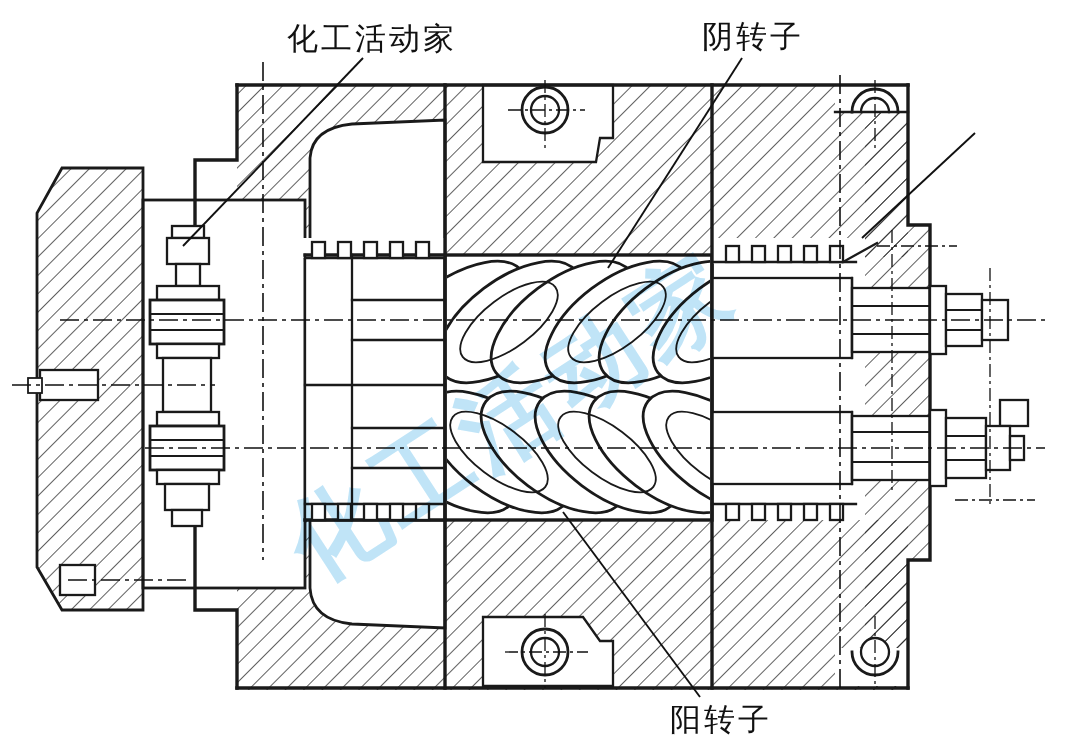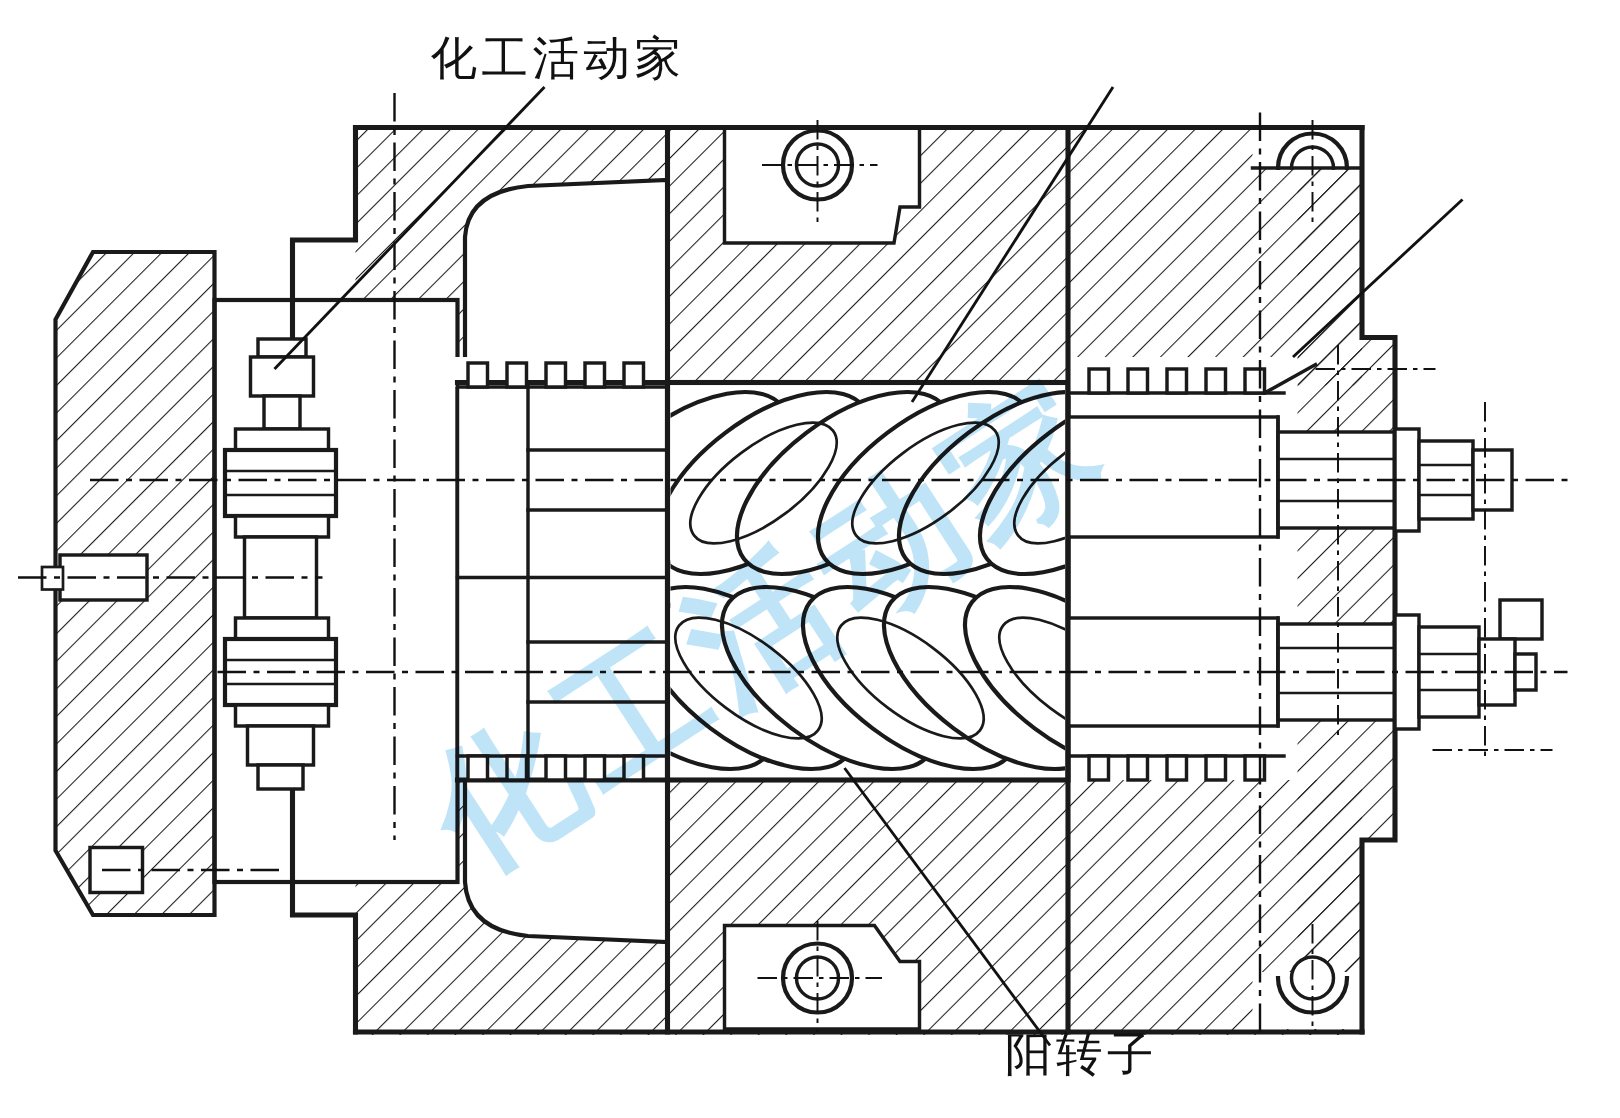--- a/index.html
+++ b/index.html
@@ -218,17 +218,18 @@
 
   <g stroke="#111" stroke-width="1.9">
     <line x1="363" y1="58" x2="183" y2="246"></line>
     <line x1="742" y1="58" x2="608" y2="268"></line>
     <line x1="975" y1="133" x2="862" y2="238"></line>
     <line x1="700" y1="697" x2="563" y2="512"></line>
   </g>
 </svg>
 
 <div class="part-label" style="left:287px;top:18px">化工活动家</div>
-<div class="part-label" style="left:670px;top:682px">阳转子</div>
+<div class="part-label" style="left:702px;top:16px">阴转子</div>
+<div class="part-label" style="left:670px;top:699px">阳转子</div>
 
 <div class="watermark" id="wm" style="color: rgb(174, 221, 245);">化工活动家</div>
 
 </div>
 
 </body></html>

